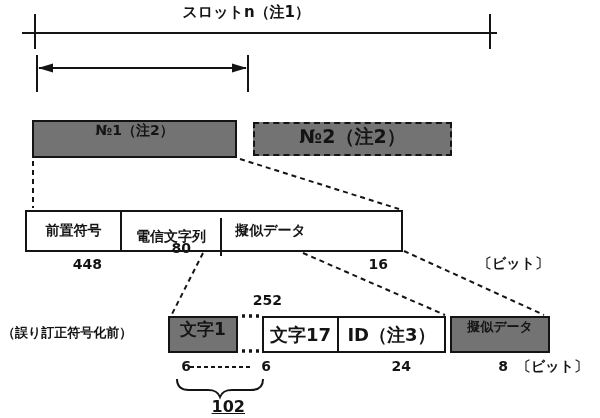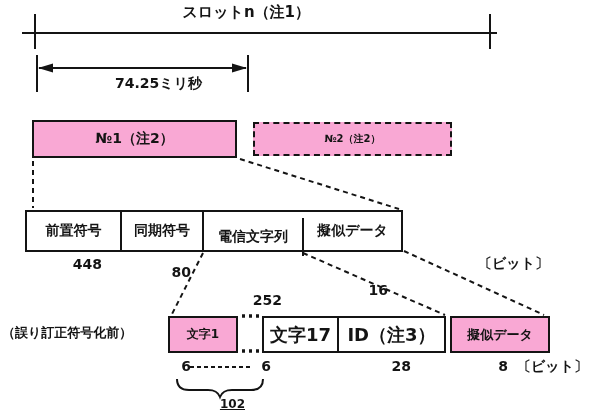--- a/index.html
+++ b/index.html
@@ -5,22 +5,22 @@
   html,body{margin:0;padding:0;background:#fff;}
   .canvas{
     position:relative;width:600px;height:418px;background:#fff;
     font-family:"DejaVu Sans","Liberation Sans",sans-serif;
     color:#141414;overflow:hidden;
   }
   .abs{position:absolute;}
   .lbl{font-weight:bold;white-space:nowrap;}
   .ctr{text-align:right;}
   .box{
-    position:absolute;border:2px solid #141414;background:#f9a8d4;
-    display:flex;align-items:center;justify-content:center;
+    position:absolute;border:2px solid #141414;background:#737373;
+    display:flex;justify-content:center;
     font-weight:bold;box-sizing:border-box;
   }
   .box.dashedbox{border-style:dashed;}
   .row{
     position:absolute;display:flex;border:2px solid #141414;background:#fff;
     box-sizing:border-box;
   }
   .cell{
     display:flex;align-items:center;justify-content:center;
     font-weight:bold;border-right:2px solid #141414;box-sizing:border-box;
@@ -67,58 +67,56 @@
       <line x1="242" y1="351" x2="261" y2="351"></line>
     </g>
 
     <line x1="190" y1="367" x2="252" y2="367" stroke="#141414" stroke-width="2" stroke-dasharray="4 3"></line>
 
     <path d="M177,379 C177,387 181,390 189,390 L208,390 C215,390 218,392 220,397
              C222,392 225,390 232,390 L251,390 C259,390 263,387 263,379" fill="none" stroke="#141414" stroke-width="2"></path>
   </svg>
 
   <div class="abs lbl ctr" style="left:160px;top:3px;width:150px;font-size:15px;">スロットn（注1）</div>
-  <div class="abs lbl ctr" style="left:72px;top:75px;width:130px;font-size:14px;">74.25ミリ秒</div>
 
   <div class="box" style="left:32px;top:120px;width:205px;height:38px;font-size:14px;">
     <span>№1（注2）</span>
   </div>
-  <div class="box dashedbox" style="left:253px;top:122px;width:199px;height:34px;font-size:10px;">
+  <div class="box dashedbox" style="left:253px;top:122px;width:199px;height:34px;font-size:19px;">
     <span>№2（注2）</span>
   </div>
 
   <div class="row" style="left:25px;top:210px;width:378px;height:42px;font-size:14px;">
     <div class="cell" style="width:95px;">前置符号</div>
-    <div class="cell" style="width:82px;">同期符号</div>
     <div class="cell" style="width:100px;margin-top:6px;">電信文字列</div>
     <div class="cell" style="width:97px;">擬似データ</div>
   </div>
 
   <div class="abs num ctr" style="left:42px;top:256px;width:60px;">448</div>
-  <div class="abs num ctr" style="left:131px;top:264px;width:60px;">80</div>
+  <div class="abs num ctr" style="left:131px;top:240px;width:60px;">80</div>
   <div class="abs num ctr" style="left:222px;top:256px;width:60px;margin-top:36px;">252</div>
-  <div class="abs num ctr" style="left:328px;top:256px;width:60px;margin-top:26px;">16</div>
+  <div class="abs num ctr" style="left:328px;top:256px;width:60px;">16</div>
   <div class="abs lbl" style="left:478px;top:255px;font-size:14px;">〔ビット〕</div>
 
   <div class="abs lbl" style="left:2px;top:324px;font-size:13px;">（誤り訂正符号化前）</div>
 
-  <div class="box" style="left:168px;top:316px;width:70px;height:37px;font-size:12px;">
+  <div class="box" style="left:168px;top:316px;width:70px;height:37px;font-size:17px;">
     <span>文字1</span>
   </div>
 
   <div class="row" style="left:262px;top:316px;width:184px;height:37px;font-size:18px;">
     <div class="cell" style="width:75px;">文字17</div>
     <div class="cell" style="width:105px;">ID（注3）</div>
   </div>
 
   <div class="box" style="left:450px;top:316px;width:100px;height:37px;font-size:13px;">
     <span>擬似データ</span>
   </div>
 
   <div class="abs num ctr" style="left:171px;top:358px;width:20px;">6</div>
   <div class="abs num ctr" style="left:251px;top:358px;width:20px;">6</div>
-  <div class="abs num ctr" style="left:371px;top:358px;width:40px;">28</div>
+  <div class="abs num ctr" style="left:371px;top:358px;width:40px;">24</div>
   <div class="abs num ctr" style="left:488px;top:358px;width:20px;">8</div>
   <div class="abs lbl" style="left:517px;top:358px;font-size:14px;">〔ビット〕</div>
 
-  <div class="abs num ctr" style="left:195px;top:397px;width:50px;font-size:12px;text-decoration:underline;">102</div>
+  <div class="abs num ctr" style="left:195px;top:397px;width:50px;font-size:16px;text-decoration:underline;">102</div>
 
 </div>
 
 </body></html>

